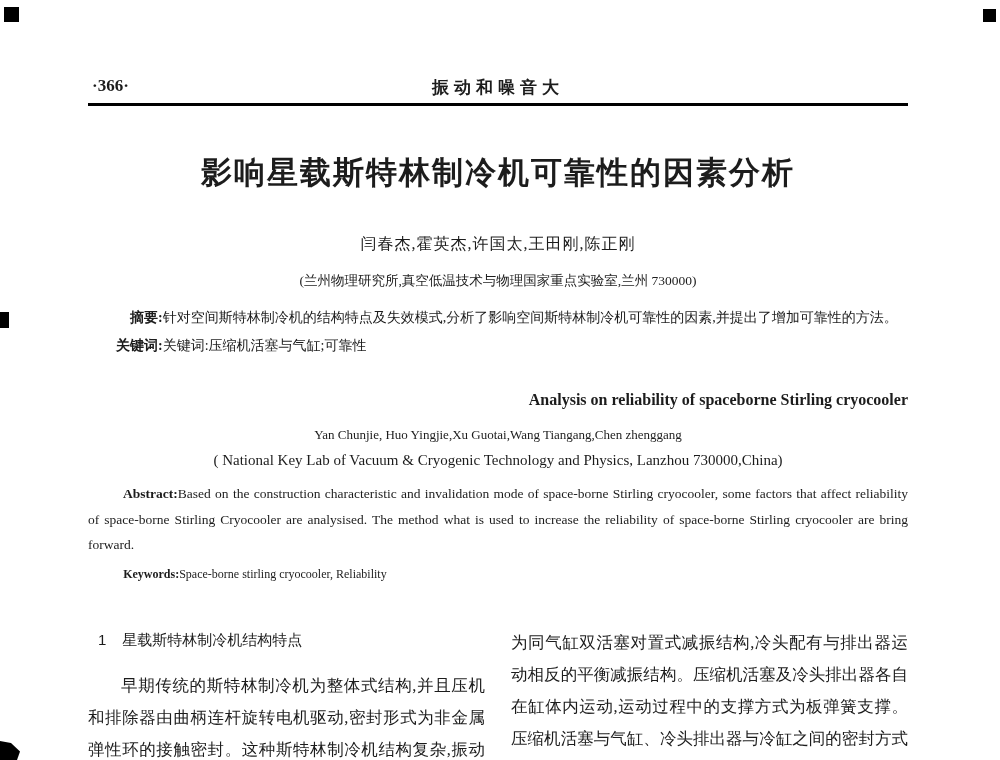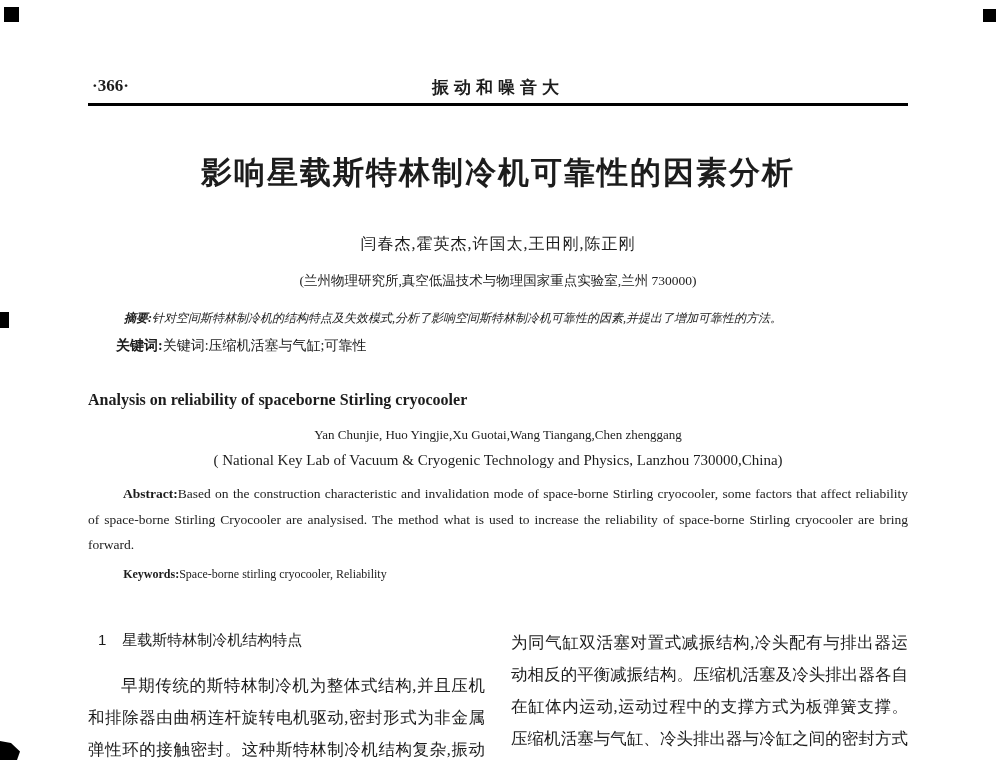--- a/index.html
+++ b/index.html
@@ -69,38 +69,37 @@
     font-size: 16px;
     letter-spacing: 1px;
   }
   .affiliation-zh {
     margin-top: 17px;
     text-align: center;
     font-size: 13.5px;
   }
   .abstract-zh {
     margin: 15px 0 0 0;
-    font-size: 12px;
+    font-size: 14px;
     line-height: 26px;
     text-align: justify;
     text-indent: 3em;
-    font-style: italic;
   }
   .keywords-zh {
     margin: 2px 0 0 0;
     font-size: 14px;
     line-height: 26px;
     text-indent: 2em;
   }
   .label { font-weight: bold; }
 
   
   .title-en {
     margin: 32px 0 0 0;
-    text-align: left;
+    text-align: right;
     font-size: 16px;
     font-weight: bold;
   }
   .authors-en {
     margin-top: 18px;
     text-align: center;
     font-size: 13px;
   }
   .affiliation-en {
     margin-top: 9px;

